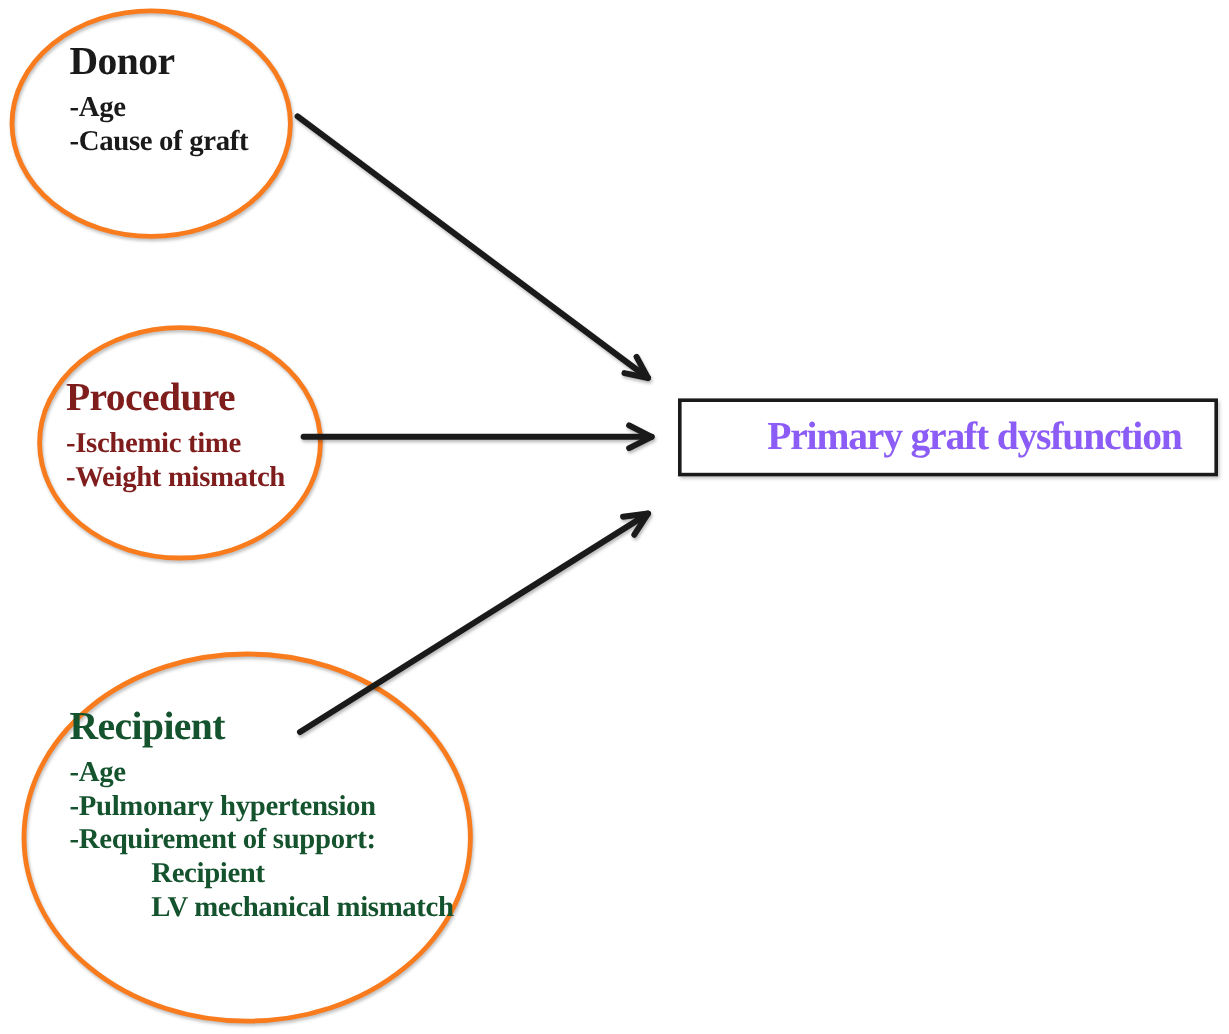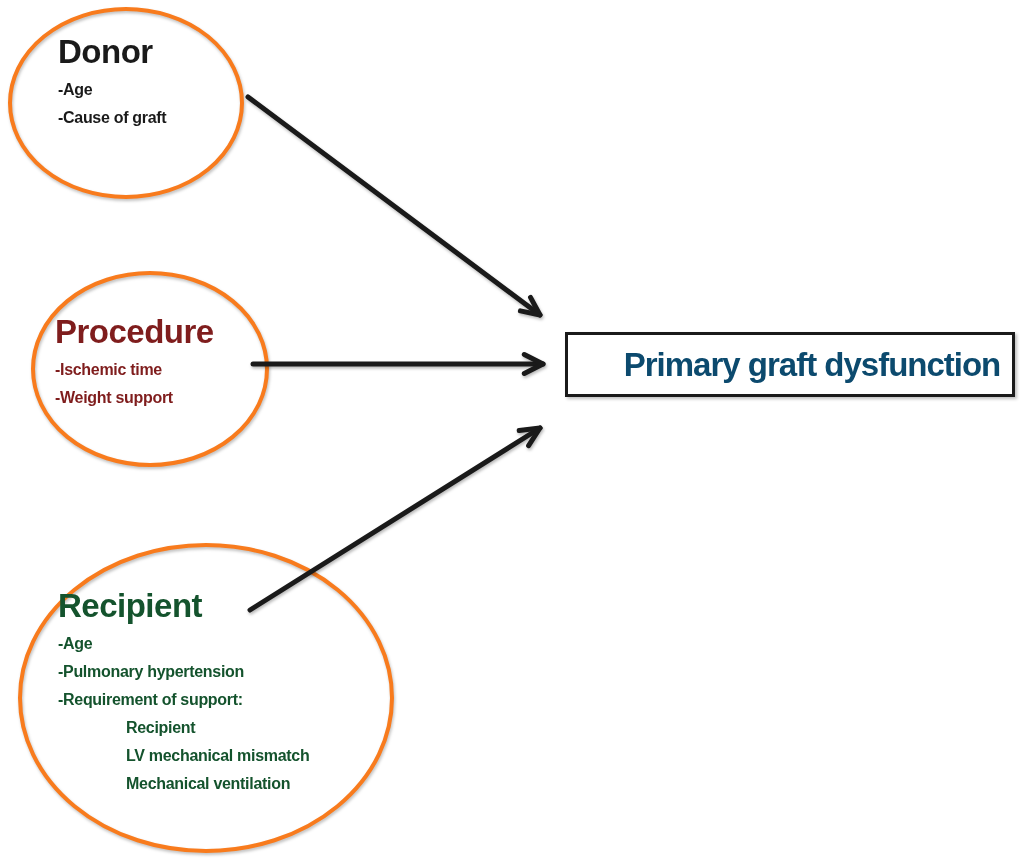--- a/index.html
+++ b/index.html
@@ -5,20 +5,21 @@
   * { margin: 0; padding: 0; box-sizing: border-box; }
   html, body { background: #ffffff; }
   body { font-family: "Liberation Sans", sans-serif; }
 
   .canvas {
     position: relative;
     width: 1024px;
     height: 862px;
     background: #ffffff;
     overflow: hidden;
+    font-family: Liberation Serif, serif;
   }
 
   .shape-layer {
     position: absolute;
     inset: 0;
     width: 1024px;
     height: 862px;
   }
   .shape-layer .ellipses { filter: drop-shadow(1px 2px 1.5px rgba(0,0,0,0.25)); }
   .shape-layer .arrows   { filter: drop-shadow(1px 2px 1.5px rgba(0,0,0,0.28)); }
@@ -29,21 +30,21 @@
     z-index: 2;
   }
   .node-title {
     font-size: 33px;
     font-weight: bold;
     line-height: 40px;
     margin-bottom: 4px;
     letter-spacing: -0.5px;
   }
   .node-item {
-    font-size: 16px;
+    font-size: 24px;
     font-weight: bold;
     line-height: 28px;
     letter-spacing: -0.3px;
     white-space: nowrap;
   }
   .node-item.sub { margin-left: 68px; }
 
   .node-donor     { left: 58px; top: 32px;  }
   .node-procedure { left: 55px; top: 312px; }
   .node-recipient { left: 58px; top: 586px; }
@@ -98,30 +99,29 @@
 
   <div class="node node-donor" style="color: rgb(26, 26, 26);">
     <div class="node-title">Donor</div>
     <div class="node-item">-Age</div>
     <div class="node-item">-Cause of graft</div>
   </div>
 
   <div class="node node-procedure" style="color: #7f1d1d;">
     <div class="node-title">Procedure</div>
     <div class="node-item">-Ischemic time</div>
-    <div class="node-item">-Weight support</div>
+    <div class="node-item">-Weight mismatch</div>
   </div>
 
   <div class="node node-recipient" style="color: #14532d;">
     <div class="node-title">Recipient</div>
     <div class="node-item">-Age</div>
     <div class="node-item">-Pulmonary hypertension</div>
     <div class="node-item">-Requirement of support:</div>
     <div class="node-item sub">Recipient</div>
     <div class="node-item sub">LV mechanical mismatch</div>
-    <div class="node-item sub">Mechanical ventilation</div>
   </div>
 
   <div class="outcome-box" style="border-color: rgb(26, 26, 26);">
-    <span class="outcome-label" style="color: #0c4a6e; margin-left: 44px;">Primary graft dysfunction</span>
+    <span class="outcome-label" style="color: #8b5cf6; margin-left: 44px;">Primary graft dysfunction</span>
   </div>
 
 </div>
 
 </body></html>

